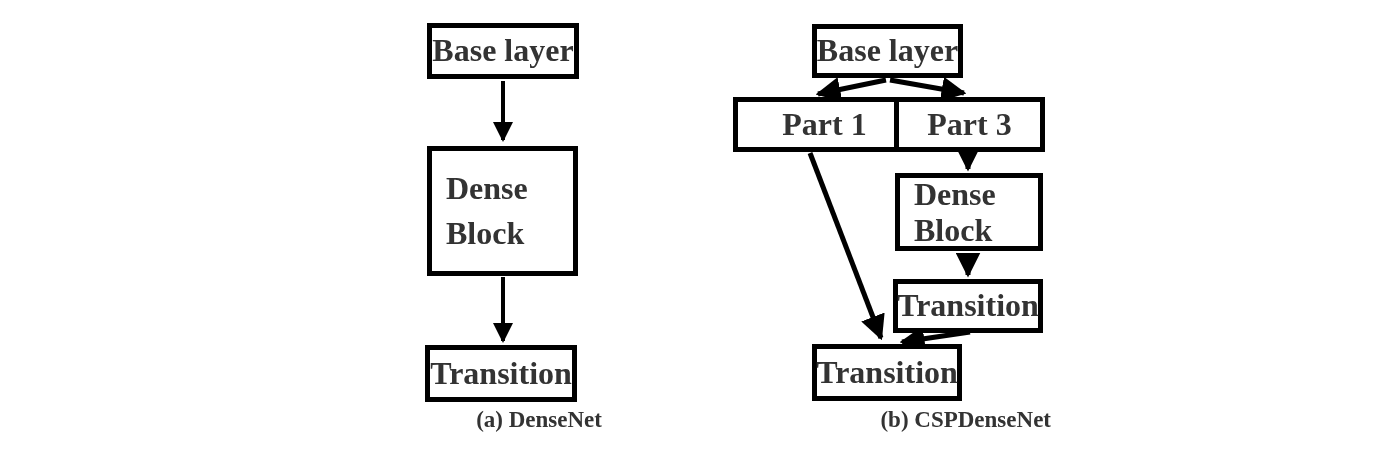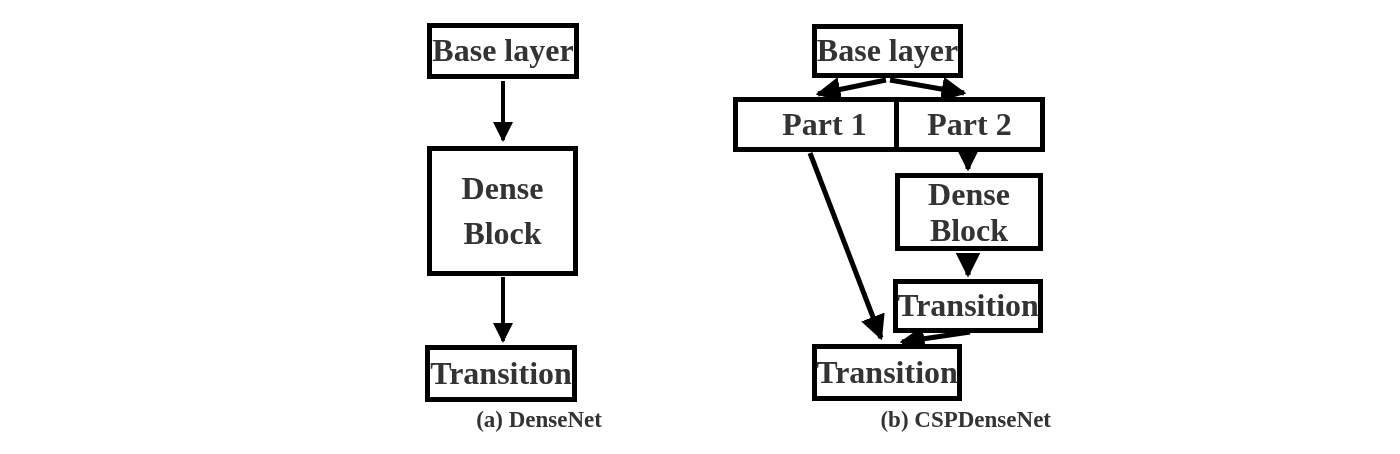--- a/index.html
+++ b/index.html
@@ -26,27 +26,26 @@
     position: absolute;
     box-sizing: border-box;
     border: 5px solid #000000;
     background: #ffffff;
     color: #333333;
     font-weight: bold;
     font-size: 32px;
     display: flex;
     align-items: center;
     justify-content: center;
-    text-align: center;
     white-space: nowrap;
     line-height: 1.1;
   }
   .node.multiline {
     white-space: normal;
-    padding: 0 8px;
+    padding: 0 14px;
   }
   .caption {
     position: absolute;
     color: #333333;
     font-weight: bold;
     font-size: 23px;
     text-align: right;
     white-space: nowrap;
   }
 
@@ -88,19 +87,19 @@
     <line x1="970" y1="332" x2="902" y2="342" stroke="#000000" stroke-width="5" marker-end="url(#ah)"></line>
   </svg>
 
   <div class="node a-base">Base layer</div>
   <div class="node multiline a-dense">Dense Block</div>
   <div class="node a-transition">Transition</div>
   <div class="caption a-caption">(a) DenseNet</div>
 
   <div class="node b-base">Base layer</div>
   <div class="node b-part1">Part 1</div>
-  <div class="node b-part2">Part 2</div>
+  <div class="node b-part2">Part 3</div>
   <div class="node multiline b-dense">Dense Block</div>
   <div class="node b-trans-upper">Transition</div>
   <div class="node b-trans-lower">Transition</div>
   <div class="caption b-caption">(b) CSPDenseNet</div>
 
 </div>
 
 </body></html>

